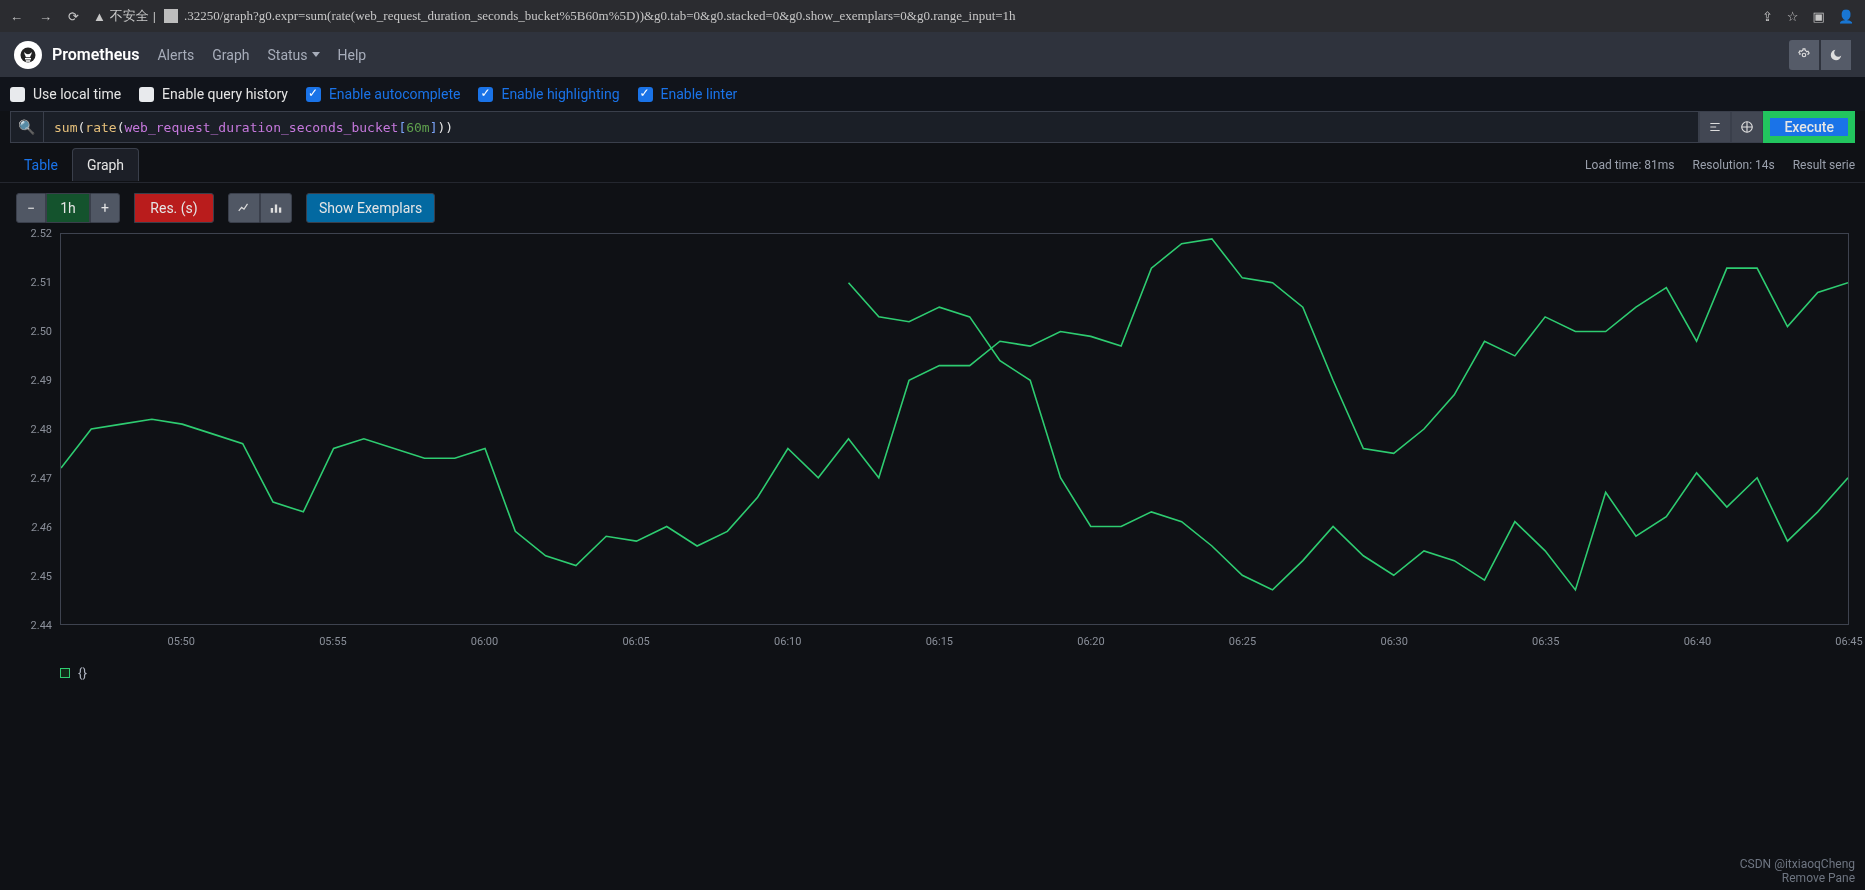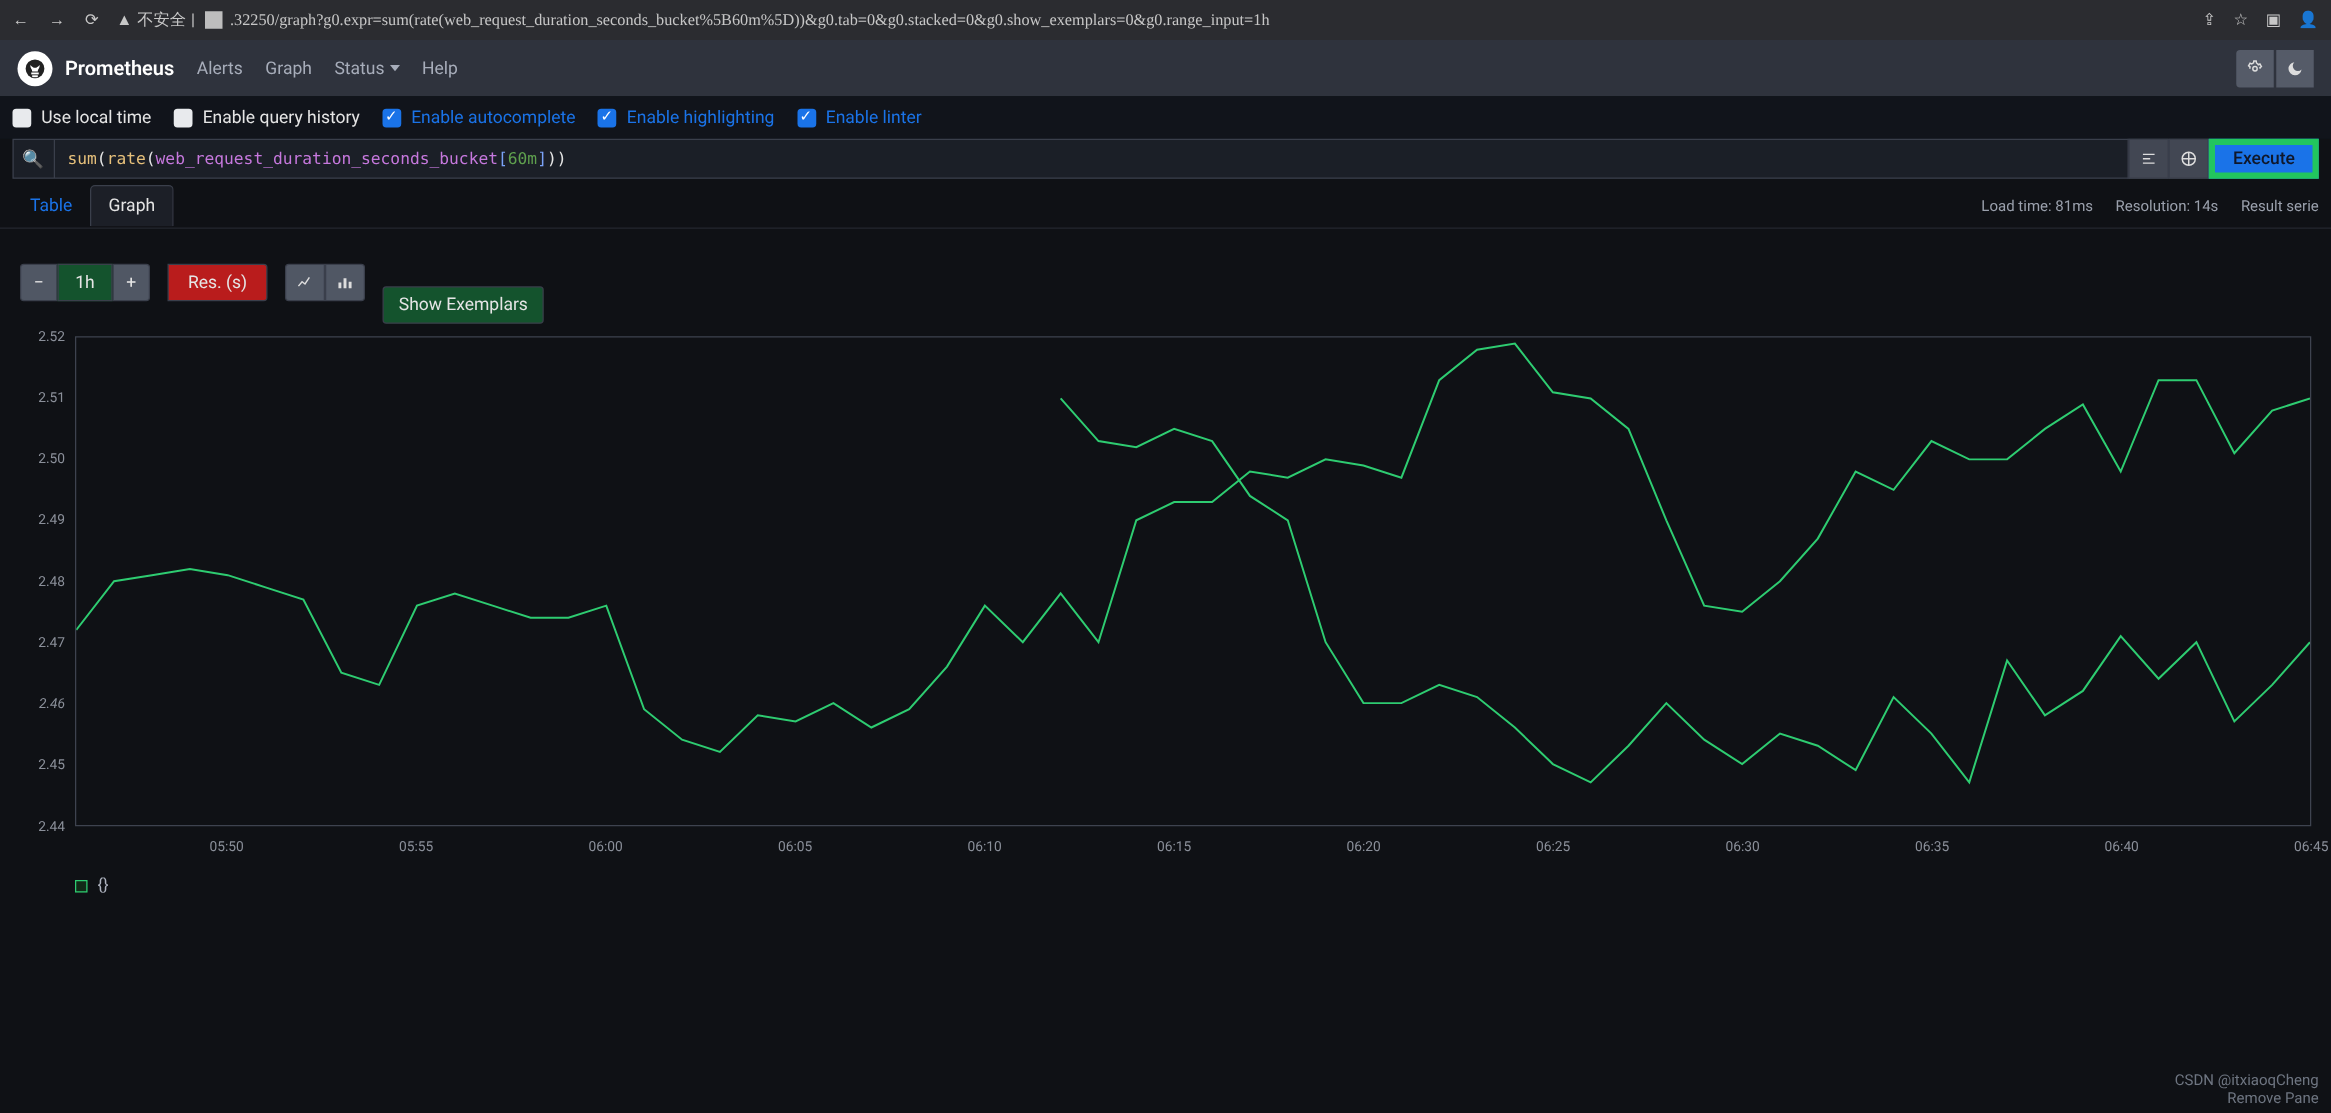--- a/index.html
+++ b/index.html
@@ -30,33 +30,33 @@
 .chk input:checked::after{content:"✓";color:#fff;position:absolute;font-size:12px;left:2px;top:-1px;}
 .chk.blue{color:#1a73e8;}
 .query-row{display:flex;align-items:stretch;height:32px;margin:0 10px 4px;gap:0;}
 .q-icon{width:34px;background:#1b1f27;border:1px solid #3a3f4b;display:flex;align-items:center;justify-content:center;font-size:14px;}
 .q-input{flex:1;background:#1b1f27;border:1px solid #3a3f4b;border-left:none;display:flex;align-items:center;padding:0 10px;font-family:Menlo,Consolas,monospace;font-size:13px;}
 .tok-kw{color:#e6c07b;}
 .tok-id{color:#c678dd;text-align:center;}
 .tok-num{color:#5fa04e;}
 .tok-br{color:#7aa2f7;}
 .q-btn{width:32px;background:#424753;border:1px solid #3a3f4b;display:flex;align-items:center;justify-content:center;cursor:pointer;}
-.exec{background:#1a73e8;color:#0f172a;padding:0 14px;display:flex;align-items:center;font-weight:500;cursor:pointer;border:5px solid #22c55e;}
+.exec{background:#1a73e8;color:#e5e5e5;padding:0 14px;display:flex;align-items:center;font-weight:500;cursor:pointer;border:7px solid #22c55e;}
 .tabs-row{display:flex;align-items:center;height:36px;padding:0 10px;border-bottom:1px solid #24272f;}
 .tab{padding:8px 14px;color:#1a73e8;cursor:pointer;font-size:14px;}
 .tab.active{background:#1c1f27;color:#e5e5e5;border:1px solid #3a3f4b;border-bottom:none;border-radius:4px 4px 0 0;}
 .stats{margin-left:auto;display:flex;gap:18px;color:#9aa0ac;font-size:12px;}
 .controls-row{display:flex;align-items:center;gap:14px;padding:10px 16px;}
 .ctrl-group{display:flex;}
 .ctrl-btn{height:30px;min-width:30px;padding:0 8px;background:#505764;border:1px solid #3a3f4b;display:flex;align-items:center;justify-content:center;cursor:pointer;color:#e5e5e5;font-size:14px;}
 .ctrl-mid{background:#14532d;min-width:44px;justify-content:center;}
 .ctrl-wide{min-width:170px;background:#14161c;color:#888;}
 .ctrl-group .ctrl-btn:first-child{border-radius:3px 0 0 3px;}
 .ctrl-group .ctrl-btn:last-child{border-radius:0 3px 3px 0;}
-.ctrl-single{background:#14532d;border-radius:3px;margin-top:36px;}
+.ctrl-single{background:#0369a1;border-radius:3px;}
 .chart-area{position:relative;margin:0 16px 8px;height:420px;}
 .y-ticks{position:absolute;left:0;top:0;bottom:28px;width:42px;}
 .y-tick{position:absolute;right:6px;font-size:11px;color:#8a8f99;transform:translateY(-50%);}
 .plot{position:absolute;left:44px;right:0;top:0;bottom:28px;border:1px solid #3e434f;}
 svg.series{width:100%;height:100%;display:block;}
 .x-ticks{position:absolute;left:44px;right:0;bottom:0;height:24px;}
 .x-tick{position:absolute;top:6px;font-size:11px;color:#8a8f99;transform:translateX(-50%);}
 .legend{display:flex;align-items:center;gap:8px;padding:4px 60px 8px;color:#aeb3bf;font-size:13px;}
 .legend-sw{width:10px;height:10px;border:1px solid #2ecc71;background:#122a18;}
 .watermark{position:fixed;right:10px;bottom:4px;color:#6e7581;font-size:12px;text-align:right;line-height:1.15;}

